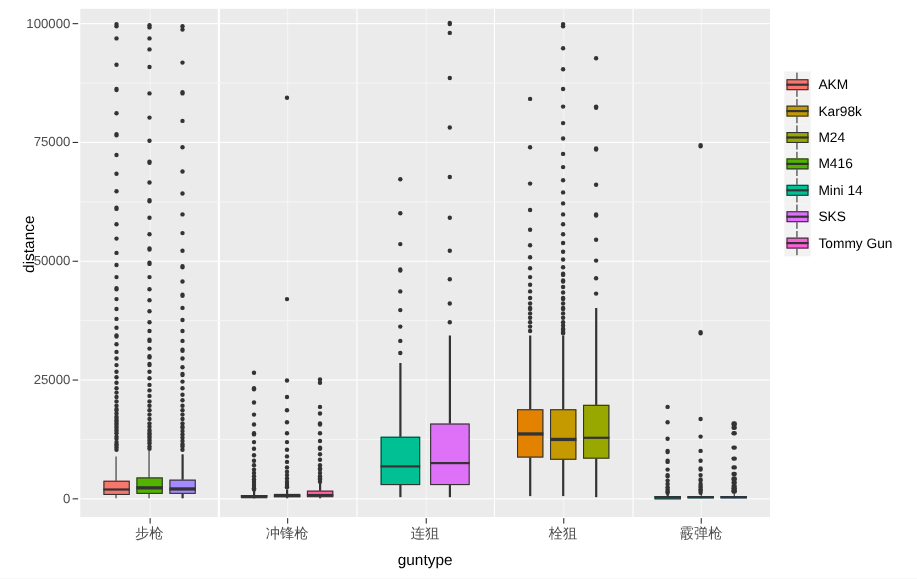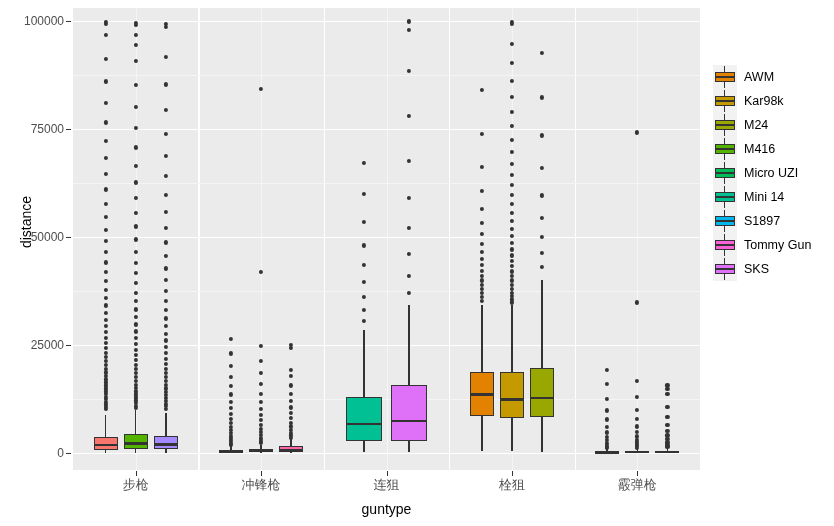--- a/index.html
+++ b/index.html
@@ -483,24 +483,24 @@
       <div class="outlier" style="left: 594.396px; top: 380.826px;"></div>
       <div class="outlier" style="left: 594.396px; top: 377.372px;"></div>
     </div>
 
   <div id="legend">
     <div id="legend-rows">
         <div class="legend-row">
           <div class="legend-key">
             <div class="kwu"></div>
             <div class="kwl"></div>
-            <div class="kbox" style="background:#E28200"></div>
-            <div class="kmed"></div>
-          </div>
-          <div class="legend-label">AWM</div>
+            <div class="kbox" style="background:#F8766D"></div>
+            <div class="kmed"></div>
+          </div>
+          <div class="legend-label">AKM</div>
         </div>
         <div class="legend-row">
           <div class="legend-key">
             <div class="kwu"></div>
             <div class="kwl"></div>
             <div class="kbox" style="background:#C49A00"></div>
             <div class="kmed"></div>
           </div>
           <div class="legend-label">Kar98k</div>
         </div>
@@ -519,60 +519,42 @@
             <div class="kwl"></div>
             <div class="kbox" style="background:#53B400"></div>
             <div class="kmed"></div>
           </div>
           <div class="legend-label">M416</div>
         </div>
         <div class="legend-row">
           <div class="legend-key">
             <div class="kwu"></div>
             <div class="kwl"></div>
-            <div class="kbox" style="background:#00BC56"></div>
-            <div class="kmed"></div>
-          </div>
-          <div class="legend-label">Micro UZI</div>
-        </div>
-        <div class="legend-row">
-          <div class="legend-key">
-            <div class="kwu"></div>
-            <div class="kwl"></div>
             <div class="kbox" style="background:#00C094"></div>
             <div class="kmed"></div>
           </div>
           <div class="legend-label">Mini 14</div>
         </div>
         <div class="legend-row">
           <div class="legend-key">
             <div class="kwu"></div>
             <div class="kwl"></div>
-            <div class="kbox" style="background:#00B6EB"></div>
-            <div class="kmed"></div>
-          </div>
-          <div class="legend-label">S1897</div>
+            <div class="kbox" style="background:#DF70F8"></div>
+            <div class="kmed"></div>
+          </div>
+          <div class="legend-label">SKS</div>
         </div>
         <div class="legend-row">
           <div class="legend-key">
             <div class="kwu"></div>
             <div class="kwl"></div>
             <div class="kbox" style="background:#FB61D7"></div>
             <div class="kmed"></div>
           </div>
           <div class="legend-label">Tommy Gun</div>
-        </div>
-        <div class="legend-row">
-          <div class="legend-key">
-            <div class="kwu"></div>
-            <div class="kwl"></div>
-            <div class="kbox" style="background:#DF70F8"></div>
-            <div class="kmed"></div>
-          </div>
-          <div class="legend-label">SKS</div>
         </div>
       </div>
   </div>
 
 <div class="ytickmark" style="top: 452.729px;"></div>
     <div class="ytickmark" style="top: 344.785px;"></div>
     <div class="ytickmark" style="top: 236.841px;"></div>
     <div class="ytickmark" style="top: 128.897px;"></div>
     <div class="ytickmark" style="top: 20.9533px;"></div>
   </div>

